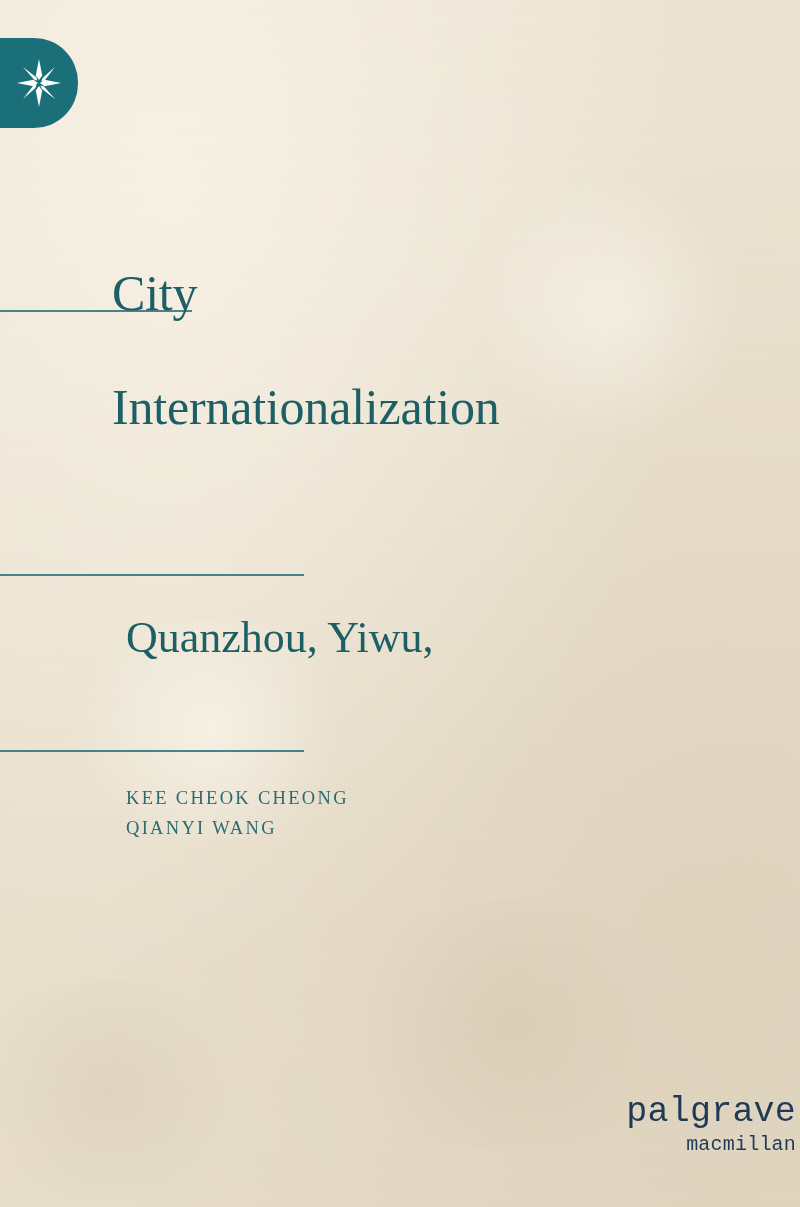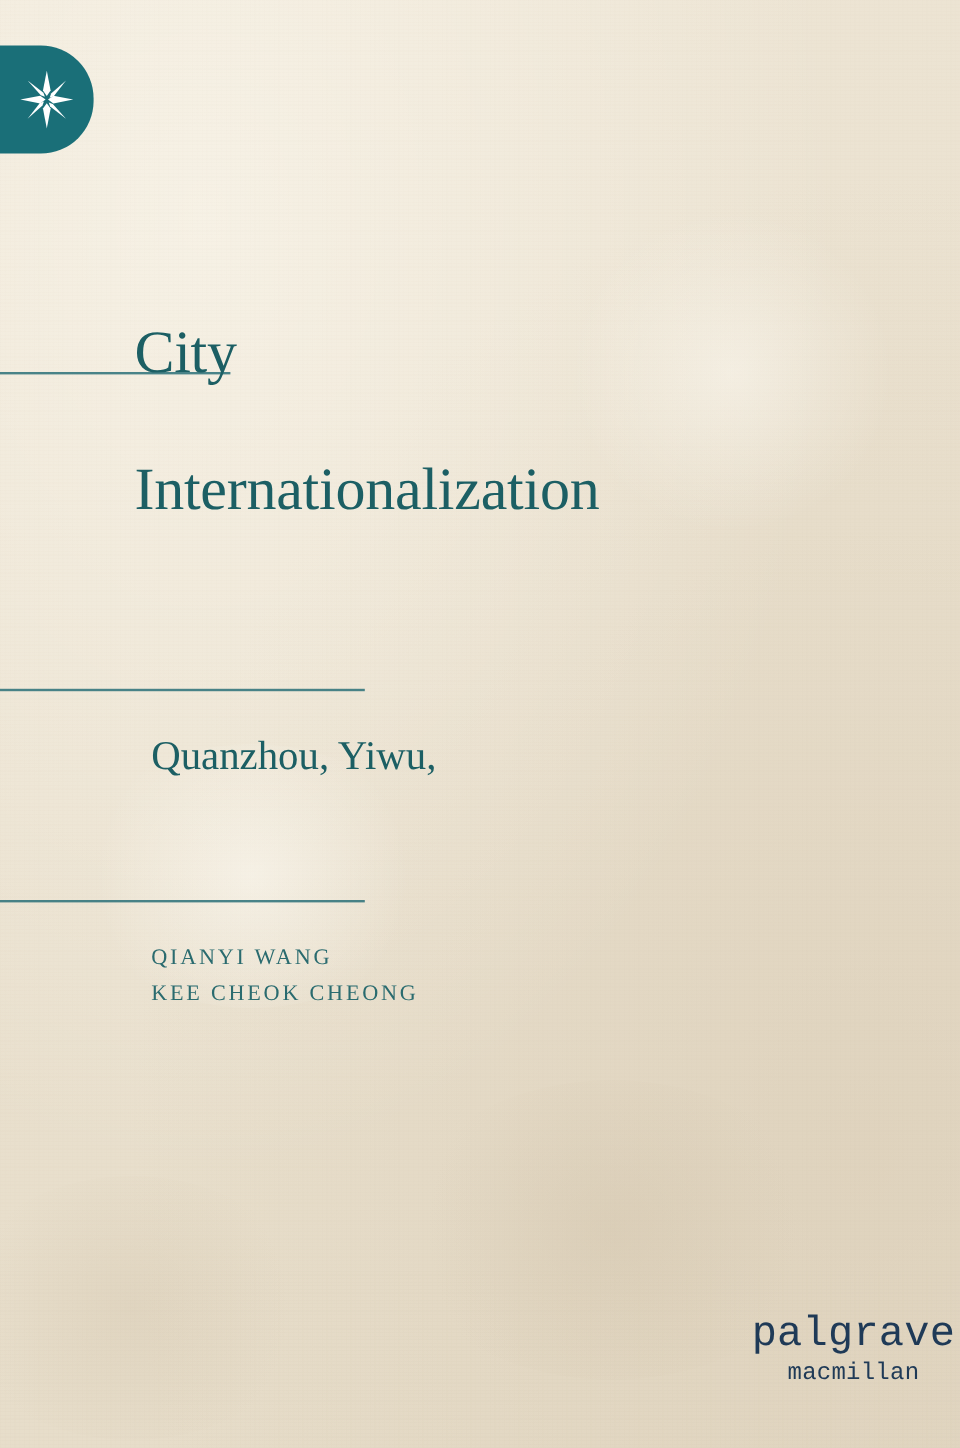--- a/index.html
+++ b/index.html
@@ -93,21 +93,21 @@
     top: 560px;
     width: 600px;
     height: 230px;
   }
   .subtitle {
     position: absolute;
     left: 14px;
     top: 48px;
     width: 560px;
     color: #1c5f64;
-    font-size: 34px;
+    font-size: 44px;
     line-height: 1.35;
     margin: 0;
     font-weight: 400;
   }
 
   .authors {
     position: absolute;
     left: 126px;
     top: 783px;
     color: #2a6b6f;
@@ -130,21 +130,20 @@
     font-size: 35px;
     letter-spacing: 0.2px;
     line-height: 1;
     color: #1f3a57;
   }
   .logo .macmillan {
     font-size: 20px;
     letter-spacing: 0.2px;
     line-height: 1.45;
     color: #1f3a57;
-    text-align: center;
   }
 </style>
 </head>
 <body>
 
 <div class="cover">
   <div class="grain"></div>
   <div class="blotch b1"></div>
   <div class="blotch b2"></div>
   <div class="blotch b3"></div>
@@ -173,21 +172,21 @@
     <h1 class="main-title"><span>City</span><br><br><span>Internationalization</span><br></h1>
   </div>
 
   <div class="subtitle-wrap">
     <div class="rule" style="top:14px; left:-112px; width:304px;"></div>
     <p class="subtitle"><span>Quanzhou, Yiwu,</span><br></p>
     <div class="rule" style="top:190px; left:-112px; width:304px;"></div>
   </div>
 
   <div class="authors">
+    <div>KEE CHEOK CHEONG</div>
     <div>QIANYI WANG</div>
-    <div>KEE CHEOK CHEONG</div>
   </div>
 
   <div class="logo">
     <div class="palgrave">palgrave</div>
     <div class="macmillan">macmillan</div>
   </div>
 </div>
 
 </body></html>

